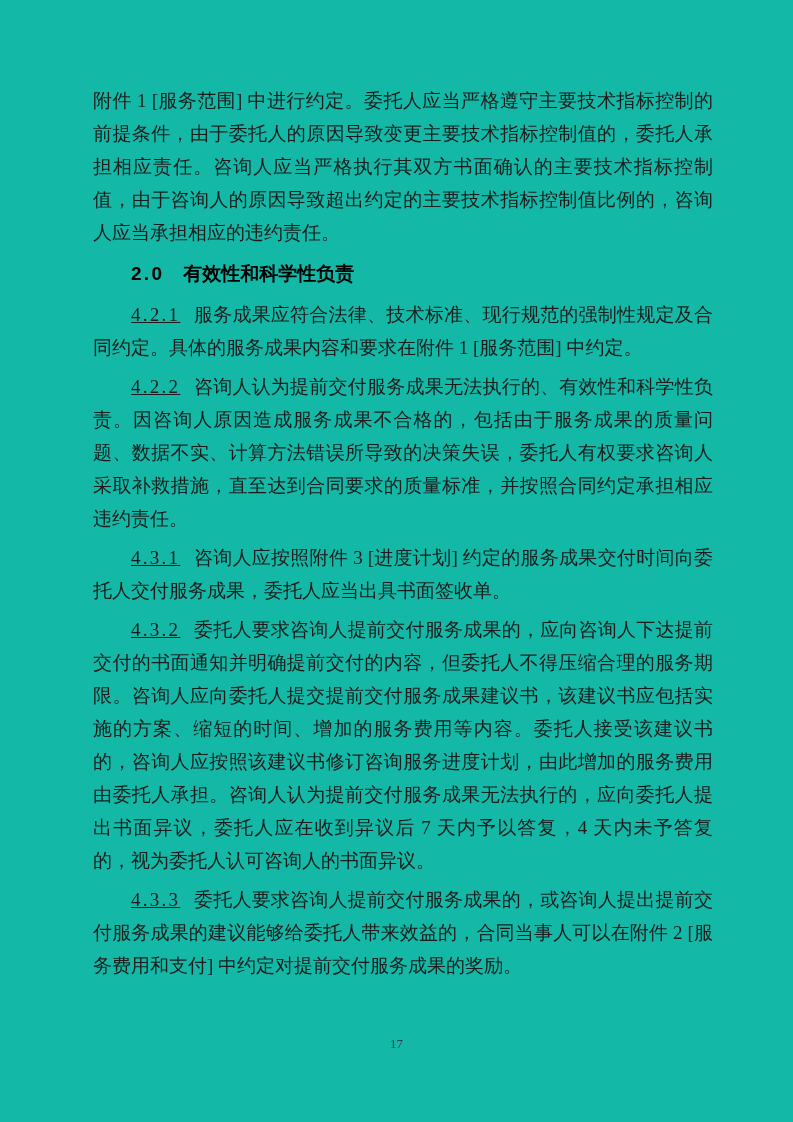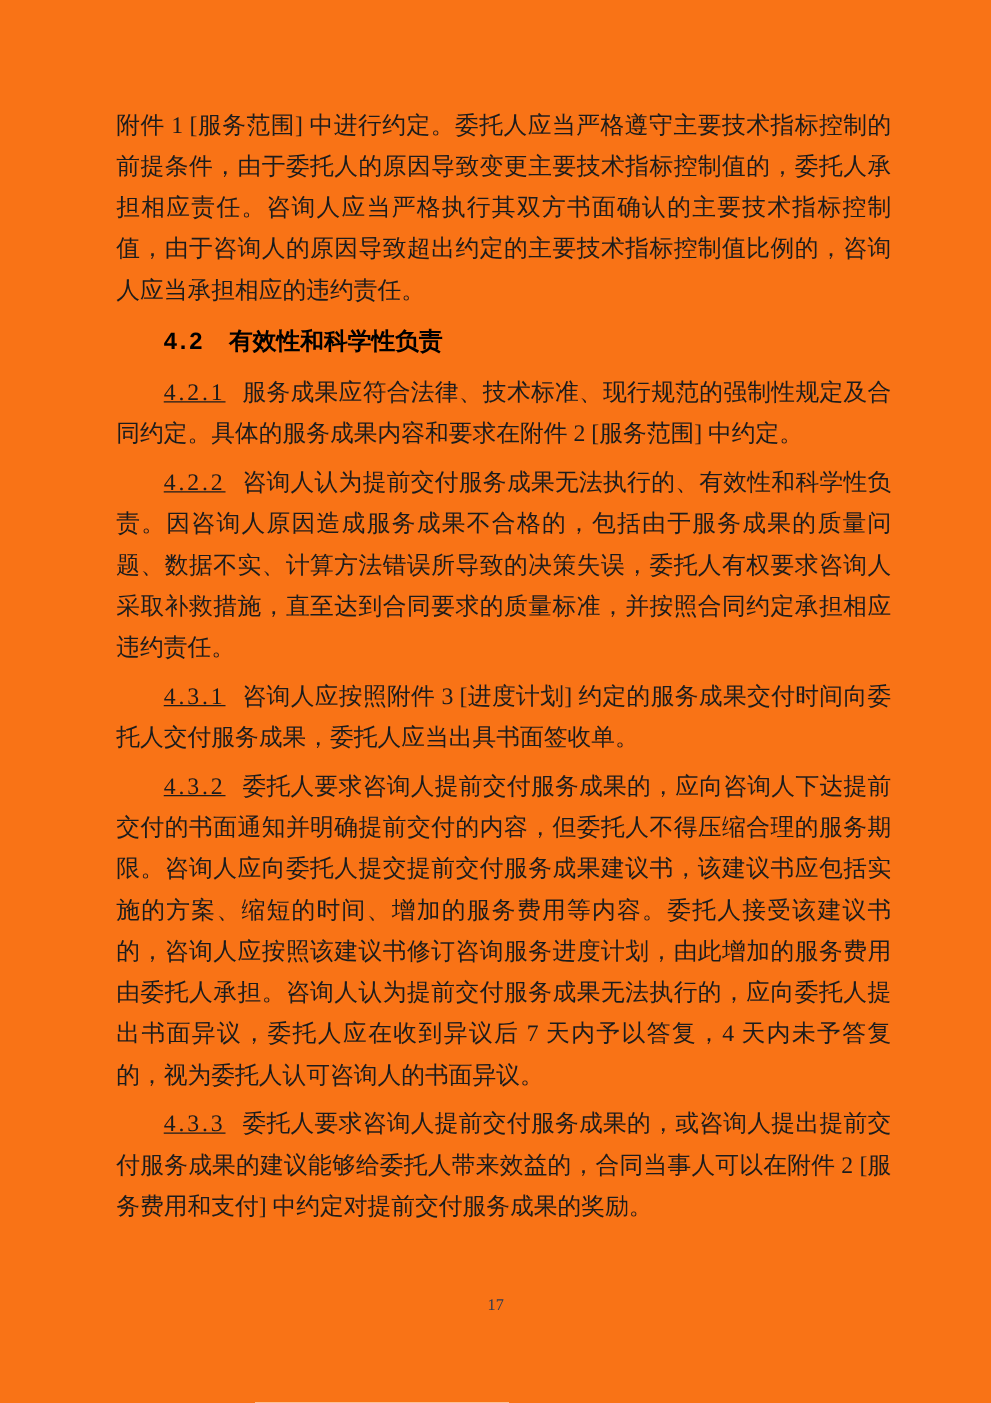--- a/index.html
+++ b/index.html
@@ -4,21 +4,21 @@
 <style>
   html, body {
     margin: 0;
     padding: 0;
     background: #ffffff;
   }
   .page {
     position: relative;
     width: 793px;
     height: 1122px;
-    background: #f97316;
+    background: #14b8a6;
     overflow: hidden;
     font-family: "Liberation Serif", "DejaVu Serif", serif;
     color: #1c1c1c;
   }
   .content {
     position: absolute;
     left: 93px;
     top: 84px;
     width: 620px;
   }
@@ -65,23 +65,23 @@
   }
 </style>
 </head>
 <body>
 
 <div class="page">
   <div class="content">
 
     <p class="para cont"><span class="clause-text">附件 1 [服务范围] 中进行约定。委托人应当严格遵守主要技术指标控制的前提条件，由于委托人的原因导致变更主要技术指标控制值的，委托人承担相应责任。咨询人应当严格执行其双方书面确认的主要技术指标控制值，由于咨询人的原因导致超出约定的主要技术指标控制值比例的，咨询人应当承担相应的违约责任。</span></p>
 
-    <h3 class="heading"><span class="h-num">4.2</span><span class="h-title">有效性和科学性负责</span></h3>
+    <h3 class="heading"><span class="h-num">2.0</span><span class="h-title">有效性和科学性负责</span></h3>
 
-    <p class="para"><span class="clause-num">4.2.1</span><span class="clause-text">服务成果应符合法律、技术标准、现行规范的强制性规定及合同约定。具体的服务成果内容和要求在附件 2 [服务范围] 中约定。</span></p>
+    <p class="para"><span class="clause-num">4.2.1</span><span class="clause-text">服务成果应符合法律、技术标准、现行规范的强制性规定及合同约定。具体的服务成果内容和要求在附件 1 [服务范围] 中约定。</span></p>
 
     <p class="para"><span class="clause-num">4.2.2</span><span class="clause-text">咨询人认为提前交付服务成果无法执行的、有效性和科学性负责。因咨询人原因造成服务成果不合格的，包括由于服务成果的质量问题、数据不实、计算方法错误所导致的决策失误，委托人有权要求咨询人采取补救措施，直至达到合同要求的质量标准，并按照合同约定承担相应违约责任。</span></p>
 
 
 
     <p class="para"><span class="clause-num">4.3.1</span><span class="clause-text">咨询人应按照附件 3 [进度计划] 约定的服务成果交付时间向委托人交付服务成果，委托人应当出具书面签收单。</span></p>
 
     <p class="para"><span class="clause-num">4.3.2</span><span class="clause-text">委托人要求咨询人提前交付服务成果的，应向咨询人下达提前交付的书面通知并明确提前交付的内容，但委托人不得压缩合理的服务期限。咨询人应向委托人提交提前交付服务成果建议书，该建议书应包括实施的方案、缩短的时间、增加的服务费用等内容。委托人接受该建议书的，咨询人应按照该建议书修订咨询服务进度计划，由此增加的服务费用由委托人承担。咨询人认为提前交付服务成果无法执行的，应向委托人提出书面异议，委托人应在收到异议后 7 天内予以答复，4 天内未予答复的，视为委托人认可咨询人的书面异议。</span></p>
 
     <p class="para"><span class="clause-num">4.3.3</span><span class="clause-text">委托人要求咨询人提前交付服务成果的，或咨询人提出提前交付服务成果的建议能够给委托人带来效益的，合同当事人可以在附件 2 [服务费用和支付] 中约定对提前交付服务成果的奖励。</span></p>

